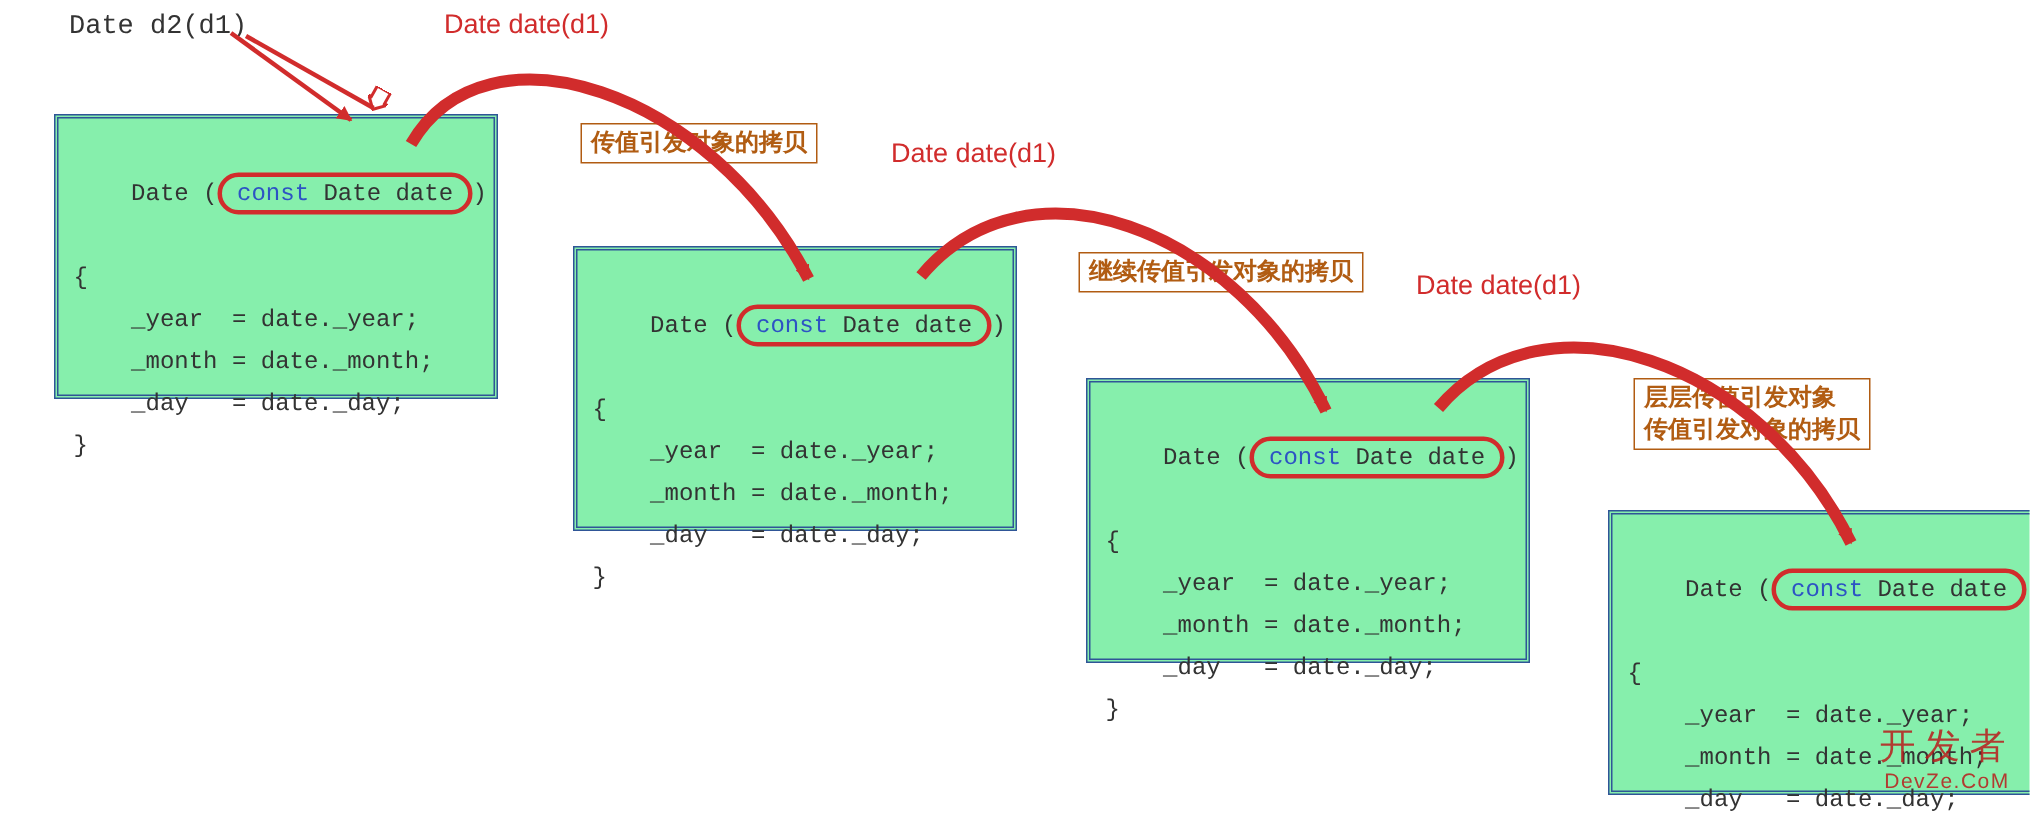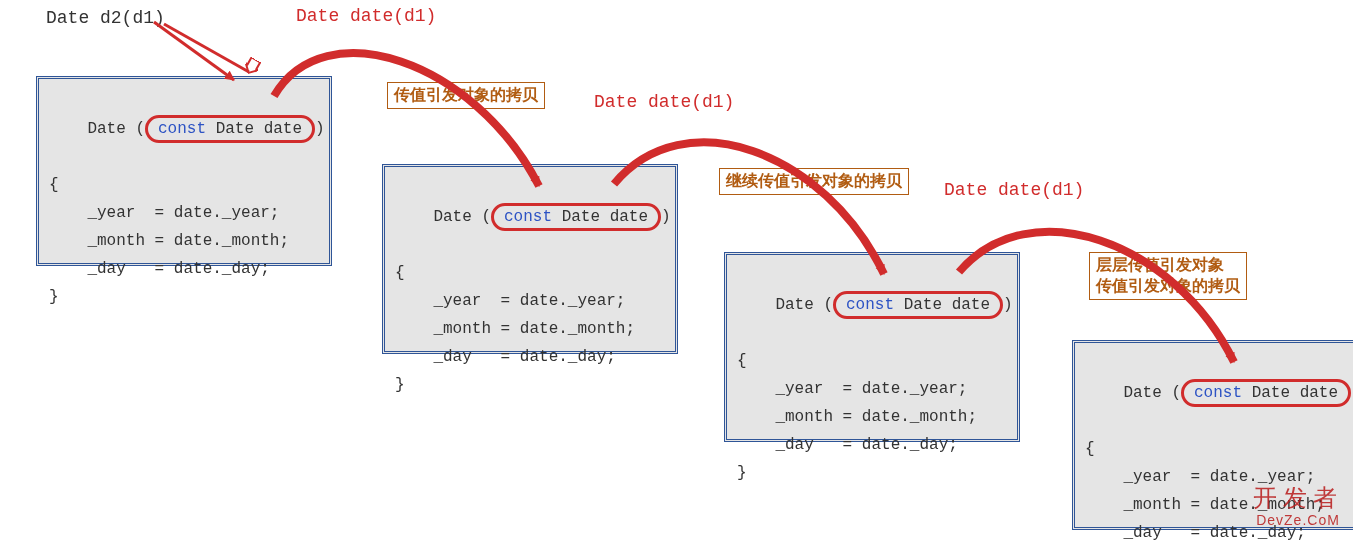--- a/index.html
+++ b/index.html
@@ -16,21 +16,21 @@
   .canvas {
     position: relative;
     width: 1339px;
     height: 542px;
     margin-left: 24px;
   }
   .code-box {
     position: absolute;
     border: 3px double #2f5597;
     padding: 8px 10px 10px 10px;
-    background: #e5e5e5;
+    background: #86efac;
     box-sizing: border-box;
   }
   .code-line {
     white-space: pre;
     font-family: "Courier New", monospace;
     font-size: 16px;
     line-height: 28px;
     color: #333;
   }
   .param-pill {
@@ -39,21 +39,21 @@
     border-radius: 16px;
     padding: 0 10px;
     line-height: 22px;
     vertical-align: middle;
   }
   .kw-const {
     color: #2d53c4;
   }
   .call-text {
     position: absolute;
-    font-family: Liberation Mono, monospace;
+    font-family: Liberation Sans, sans-serif;
     font-size: 18px;
     color: #d12c2c;
   }
   .ann-text {
     position: absolute;
     font-family: "SimSun","Microsoft YaHei",sans-serif;
     font-size: 16px;
     font-weight: bold;
     color: #b15c12;
     border: 1px solid #b15c12;

